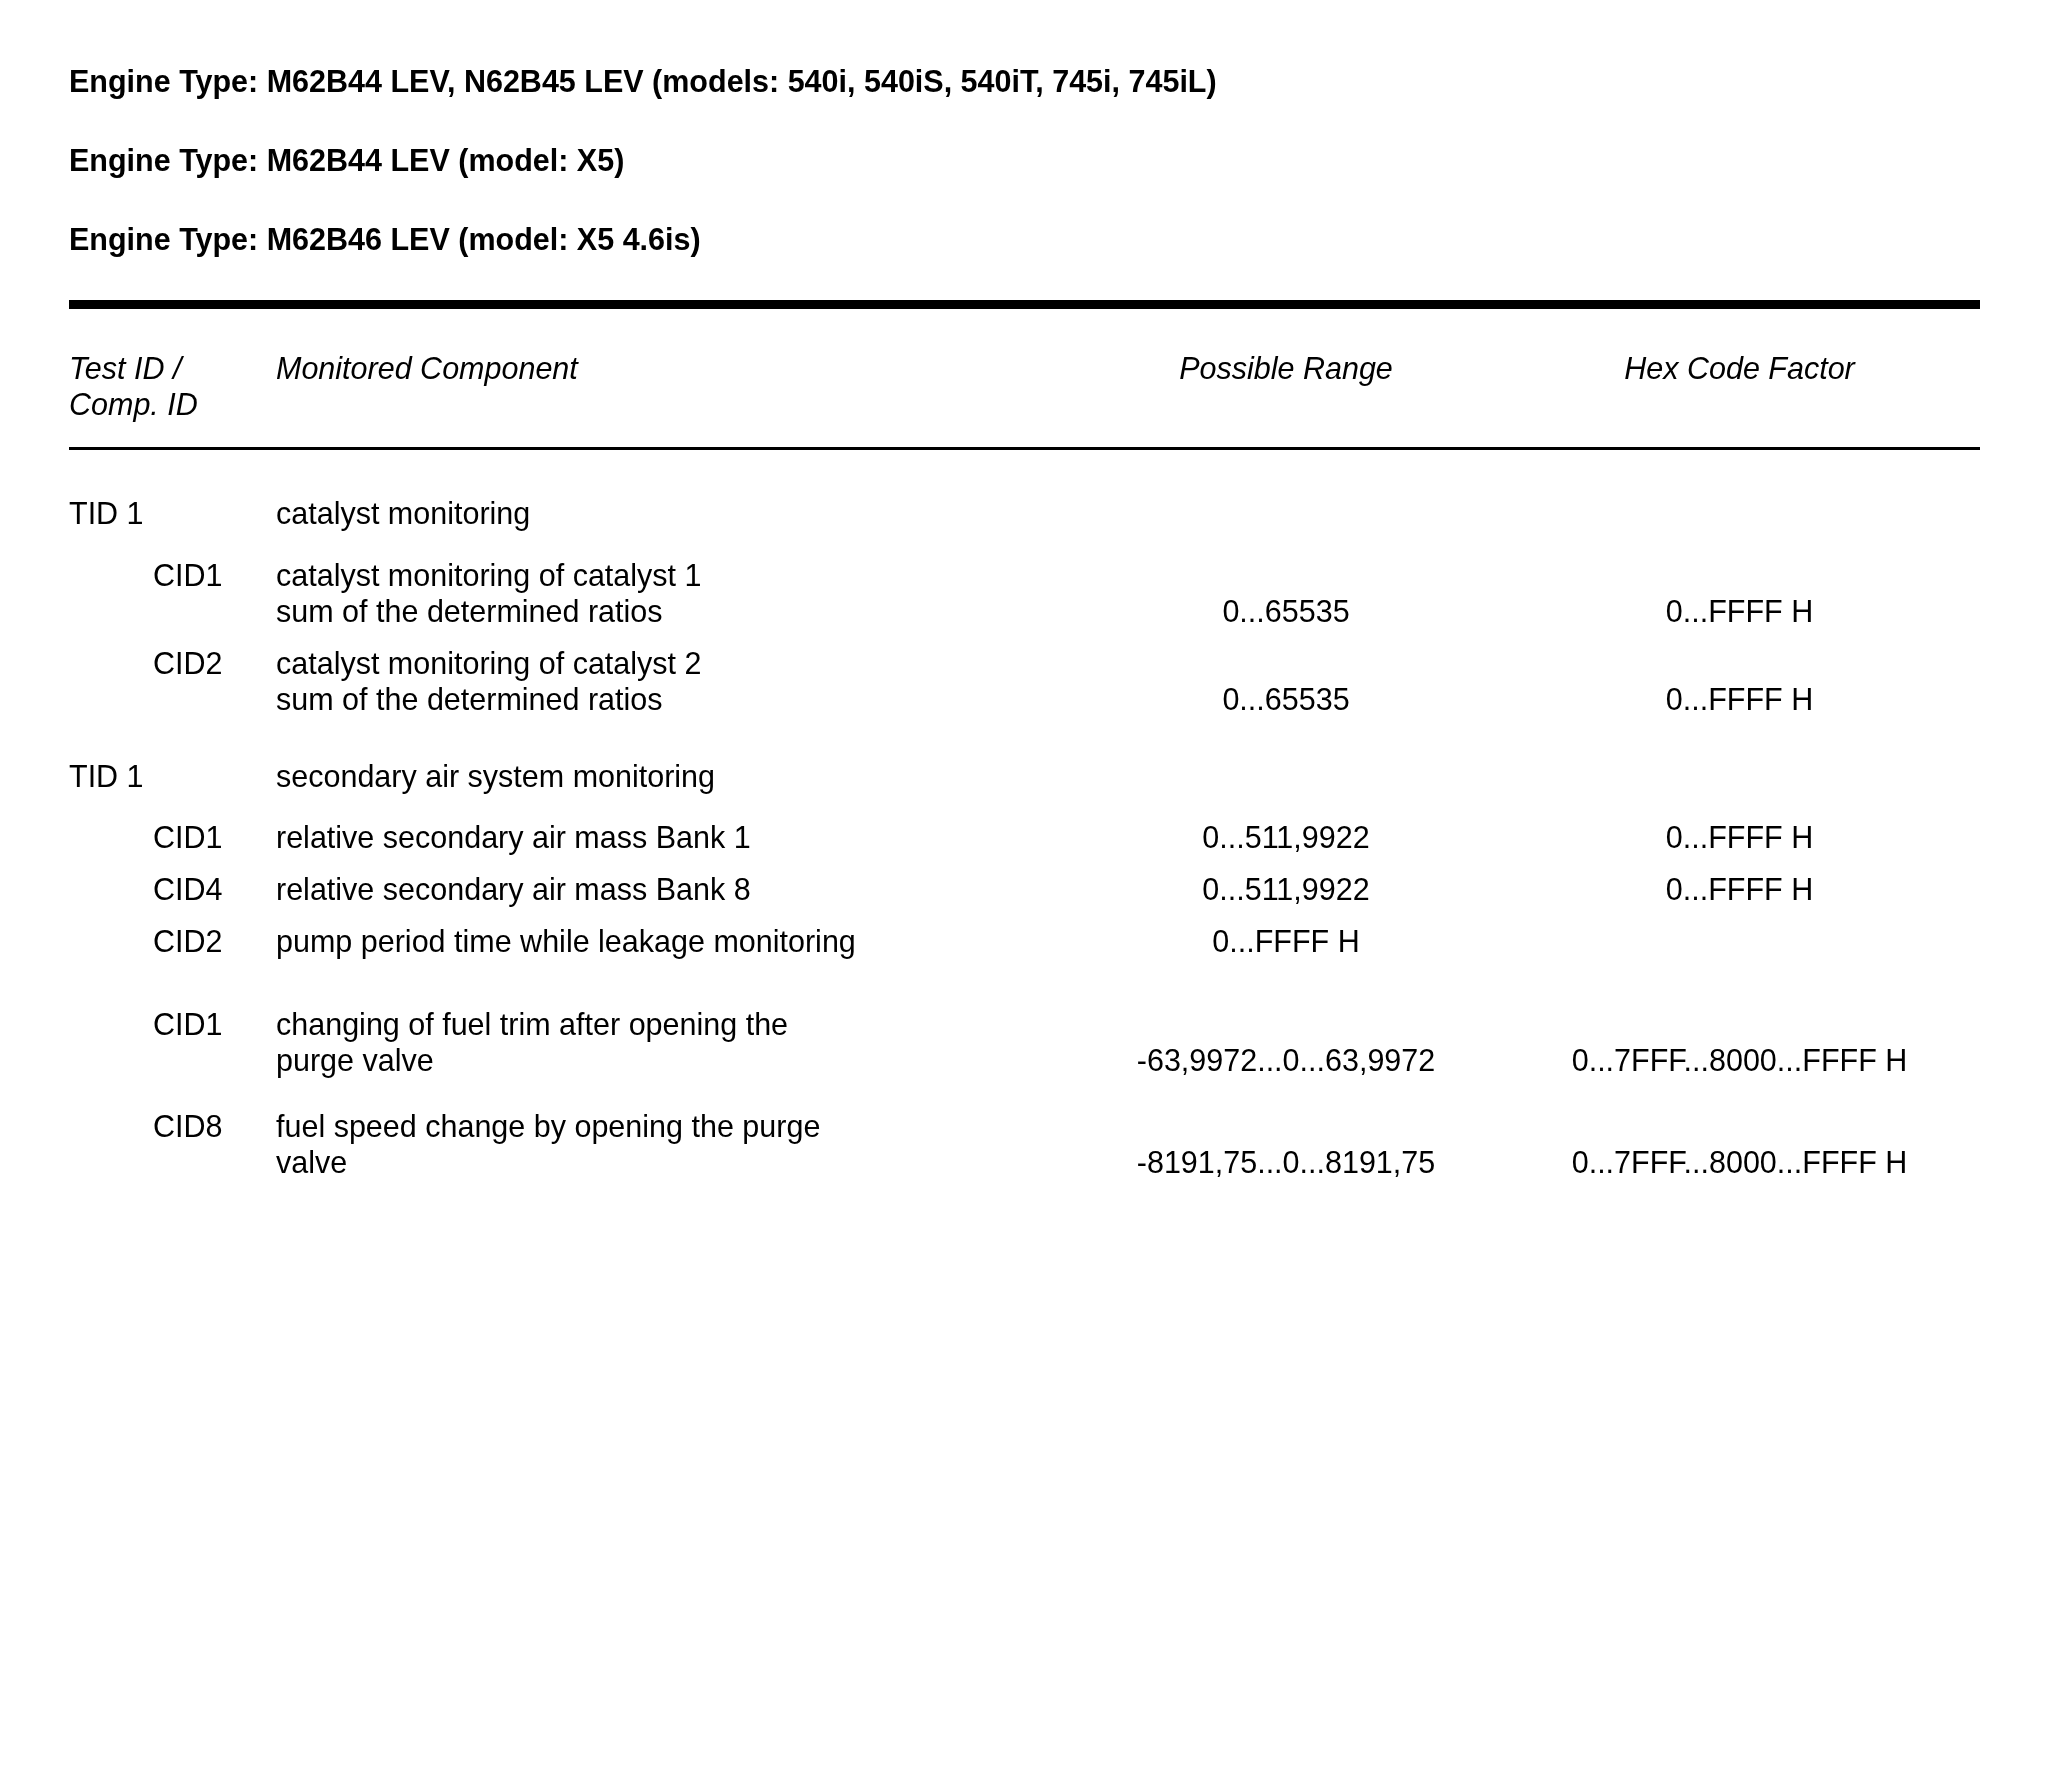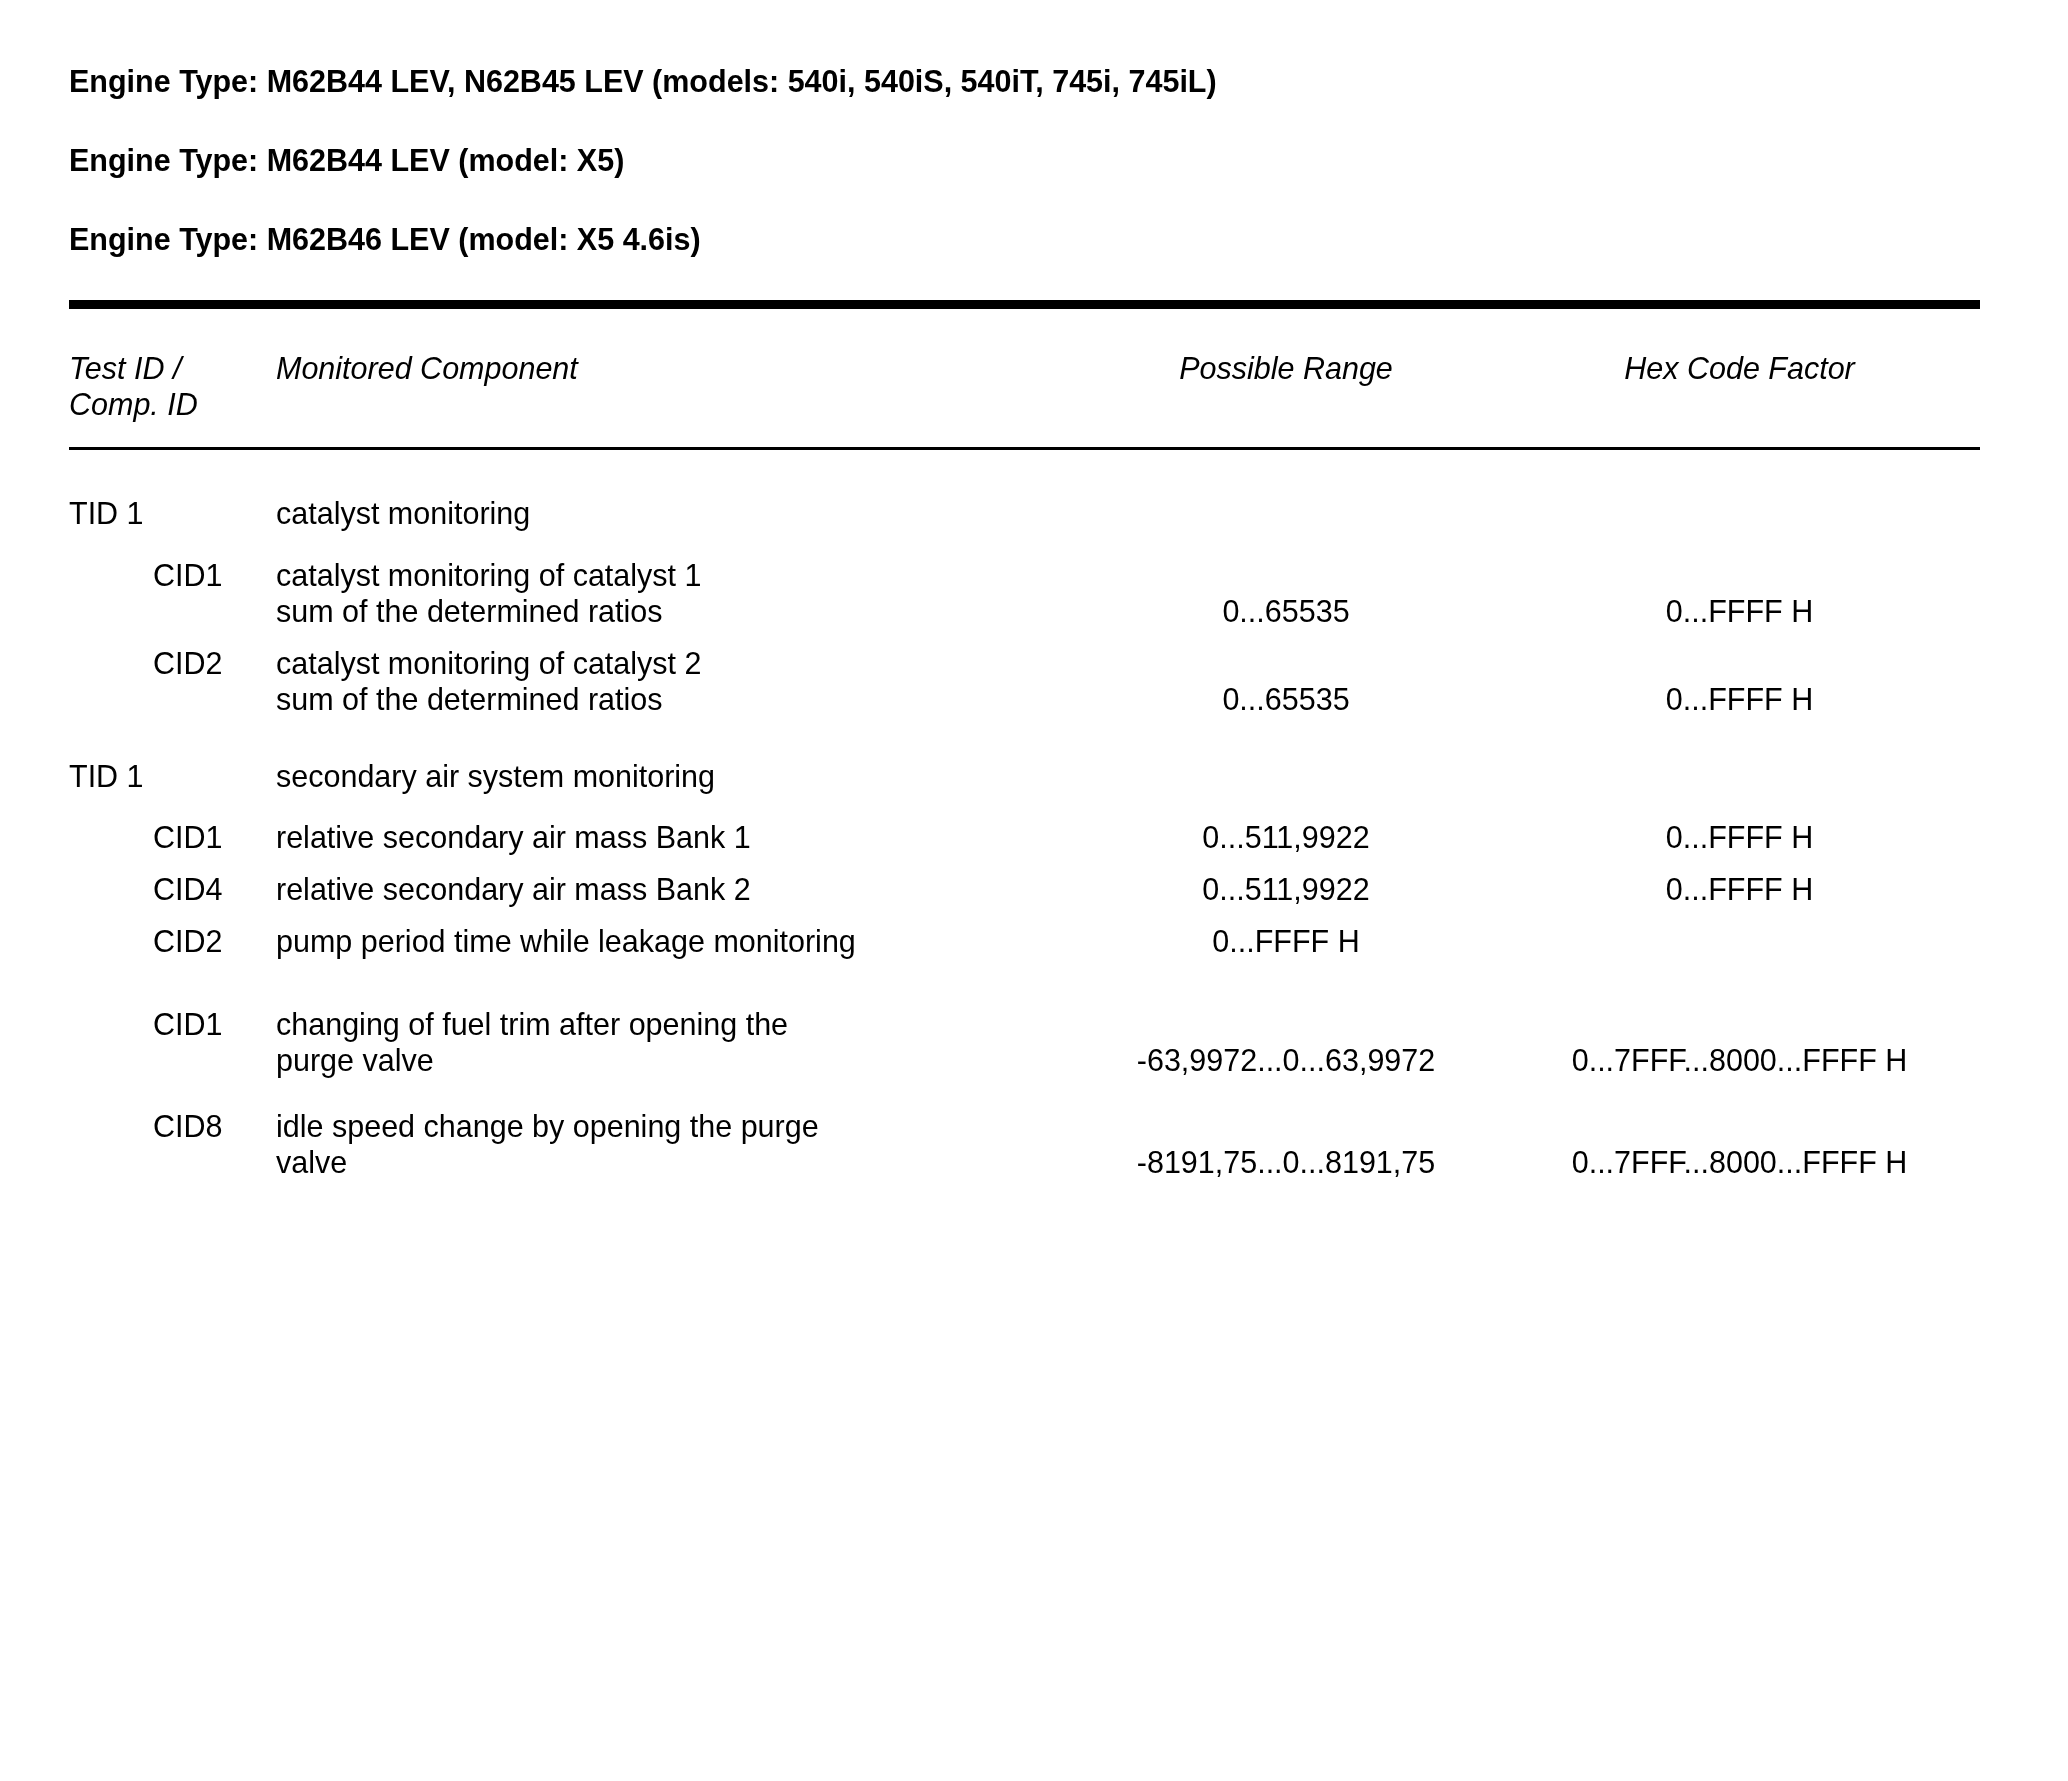--- a/index.html
+++ b/index.html
@@ -116,21 +116,21 @@
     <div>
       <div>relative secondary air mass Bank 1</div>
     </div>
     <div class="col-range val">0...511,9922</div>
     <div class="col-hex val">0...FFFF H</div>
   </div>
 
   <div class="trow data-row">
     <div class="cid">CID4</div>
     <div>
-      <div>relative secondary air mass Bank 2</div>
+      <div>relative secondary air mass Bank 8</div>
     </div>
     <div class="col-range val">0...511,9922</div>
     <div class="col-hex val">0...FFFF H</div>
   </div>
 
 
   <div class="trow data-row">
     <div class="cid">CID2</div>
     <div>
       <div>pump period time while leakage monitoring</div>
@@ -144,21 +144,21 @@
       <div>changing of fuel trim after opening the</div>
       <div>purge valve</div>
     </div>
     <div class="col-range val">-63,9972...0...63,9972</div>
     <div class="col-hex val">0...7FFF...8000...FFFF H</div>
   </div>
 
   <div class="trow data-row gap-md">
     <div class="cid">CID8</div>
     <div>
-      <div>idle speed change by opening the purge</div>
+      <div>fuel speed change by opening the purge</div>
       <div>valve</div>
     </div>
     <div class="col-range val">-8191,75...0...8191,75</div>
     <div class="col-hex val">0...7FFF...8000...FFFF H</div>
   </div>
 
 </div>
 
 
 </body></html>

